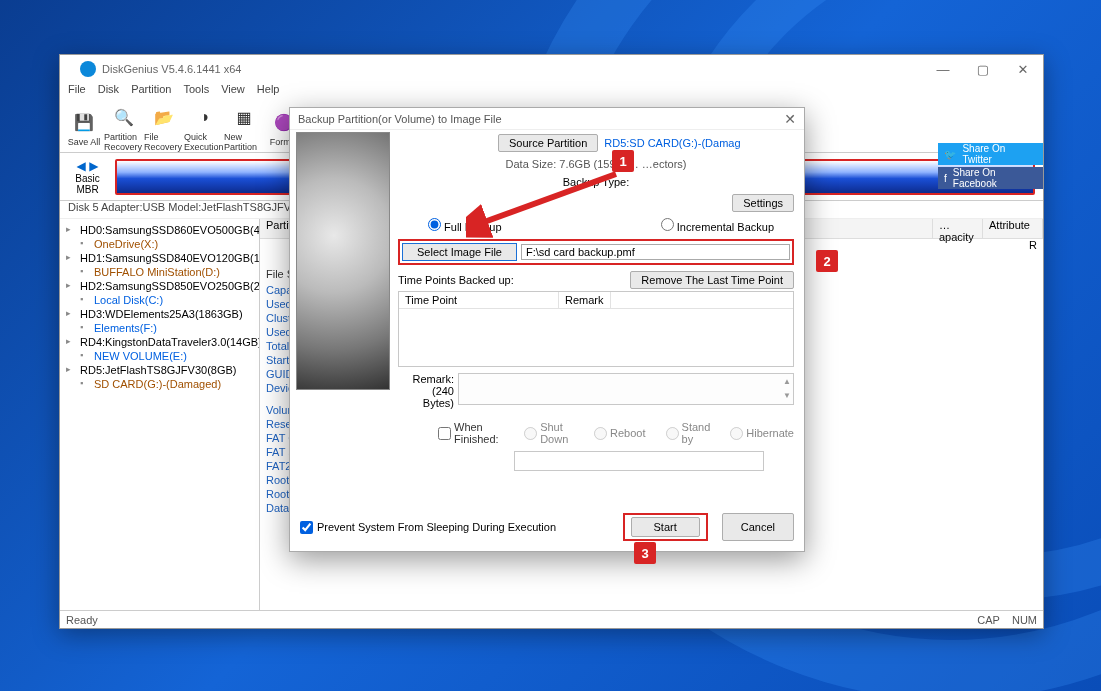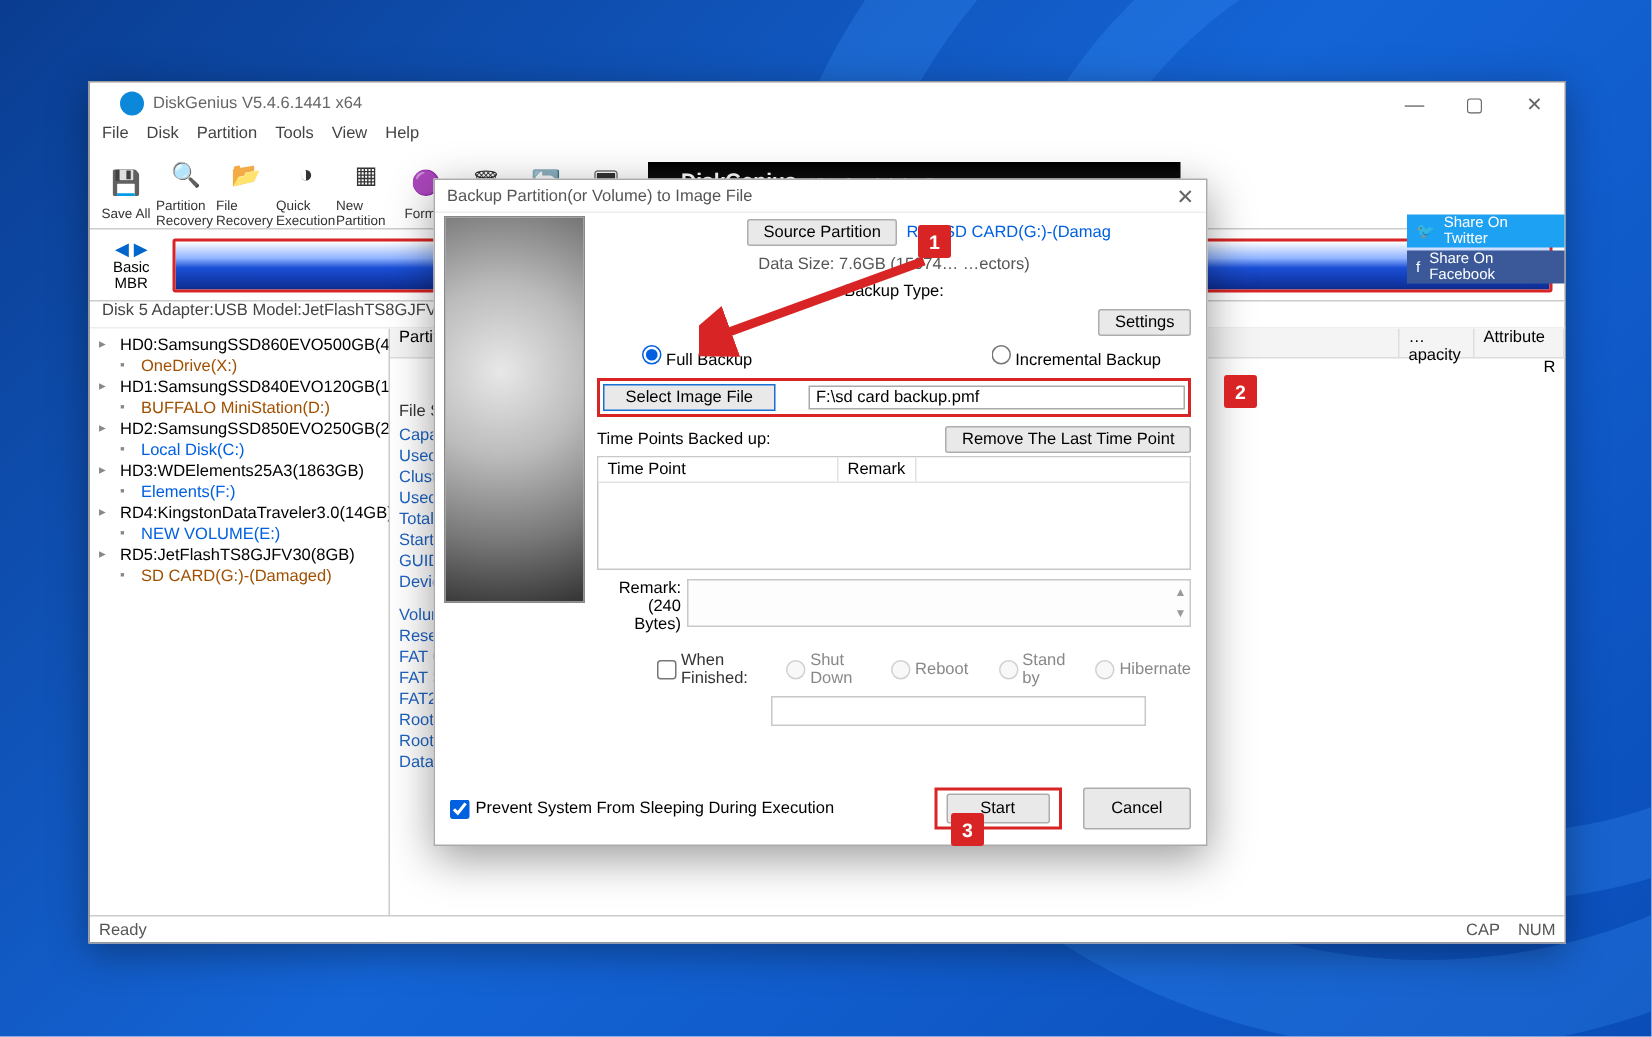--- a/index.html
+++ b/index.html
@@ -37,34 +37,34 @@
 .tree-item::before { content: "▸"; position: absolute; left: 2px; color: #888; font-size: 9px; }
 .tree-item.sub::before { left: 16px; content: "▪"; }
 .right { flex: 1; display: flex; flex-direction: column; }
 .grid-head { height: 20px; display: flex; background: #f4f4f4; border-bottom: 1px solid #ddd; }
 .grid-head div { padding: 0 6px; border-right: 1px solid #ddd; }
 .info { padding: 6px; color: #1e62c0; line-height: 14px; }
 .info .h { color: #333; margin: 6px 0 2px; }
 .statusbar { height: 18px; border-top: 1px solid #ccc; display: flex; align-items: center; font-size: 11px; padding: 0 6px; color: #555; }
 .statusbar .r { margin-left: auto; display: flex; gap: 12px; }
 
-.dialog { position: absolute; left: 289px; top: 119px; width: 516px; height: 445px; background: #fff; border: 1px solid #aaa; box-shadow: 0 8px 28px rgba(0,0,0,0.4); font-size: 11px; display: flex; flex-direction: column; }
+.dialog { position: absolute; left: 289px; top: 107px; width: 516px; height: 445px; background: #fff; border: 1px solid #aaa; box-shadow: 0 8px 28px rgba(0,0,0,0.4); font-size: 11px; display: flex; flex-direction: column; }
 .dlg-title { height: 22px; display: flex; align-items: center; padding: 0 8px; color: #555; border-bottom: 1px solid #eee; }
 .dlg-close { margin-left: auto; font-size: 14px; color: #666; }
 .dlg-body { flex: 1; display: flex; }
 .dlg-img { width: 94px; height: 258px; margin: 2px 4px 0 6px; background: radial-gradient(circle at 40% 40%, #e8e8e8 0%, #bbb 35%, #777 70%, #333 100%); border: 1px solid #888; }
 .dlg-main { flex: 1; padding: 4px 10px 0 4px; }
 .row { display: flex; align-items: center; margin-bottom: 6px; gap: 6px; }
 .btn { background: #e9e9e9; border: 1px solid #adadad; padding: 2px 10px; font-size: 11px; border-radius: 2px; }
 .link-partition { color: #0060e0; flex: 1; }
 .center { justify-content: center; color: #555; }
 .btype { display: flex; align-items: center; justify-content: space-between; flex-direction: column; }
 .settings-btn { margin-left: auto; }
 .radio-row { display: flex; justify-content: space-between; padding: 0 20px 0 30px; margin-bottom: 6px; }
-.red-box { border: 2px solid #d82424; padding: 2px; display: flex; align-items: center; gap: 22px; }
+.red-box { border: 2px solid #d82424; padding: 2px; display: flex; align-items: center; gap: 4px; }
 .sel-btn { border: 1px solid #1a6fd6; background: #e9e9e9; padding: 2px 14px; font-size: 11px; }
 .txt { flex: 1; border: 1px solid #aaa; padding: 1px 4px; background: #fff; }
 .timepoints { display: flex; align-items: center; margin: 6px 0 0; }
 .timepoints .rm { margin-left: auto; }
 .tp-table { height: 76px; border: 1px solid #c8c8c8; margin-top: 2px; }
 .tp-head { display: flex; background: #fff; border-bottom: 1px solid #e2e2e2; }
 .tp-head div { padding: 2px 6px; border-right: 1px solid #e2e2e2; }
 .tp-head div:first-child { width: 160px; }
 .remark-row { display: flex; margin-top: 6px; }
 .remark-lbl { width: 60px; text-align: right; padding-right: 4px; }

